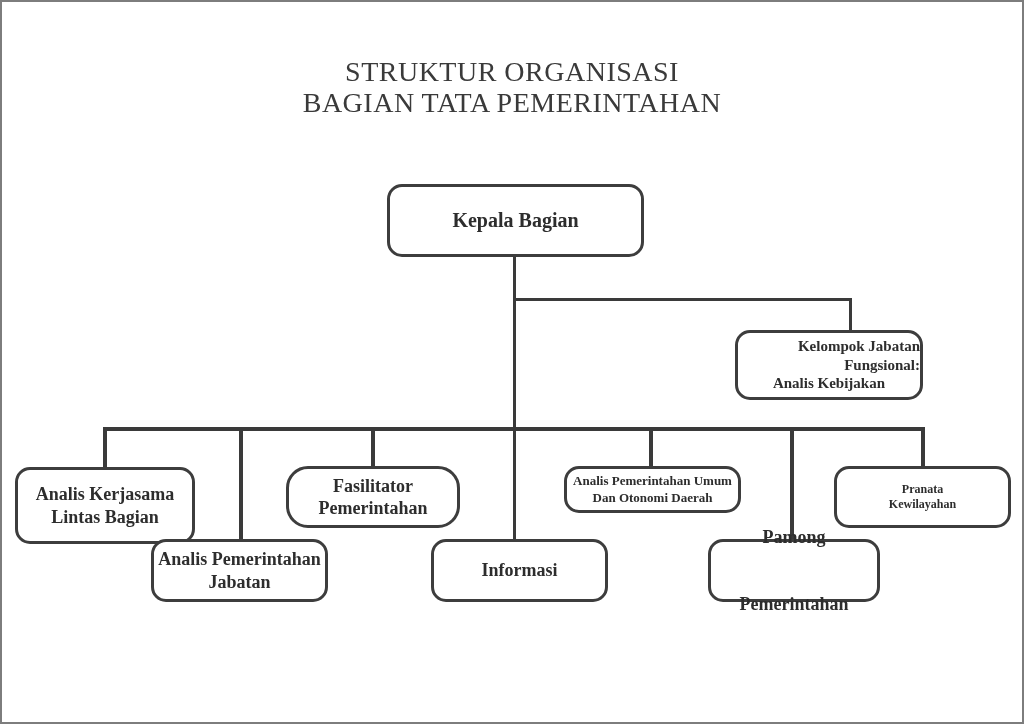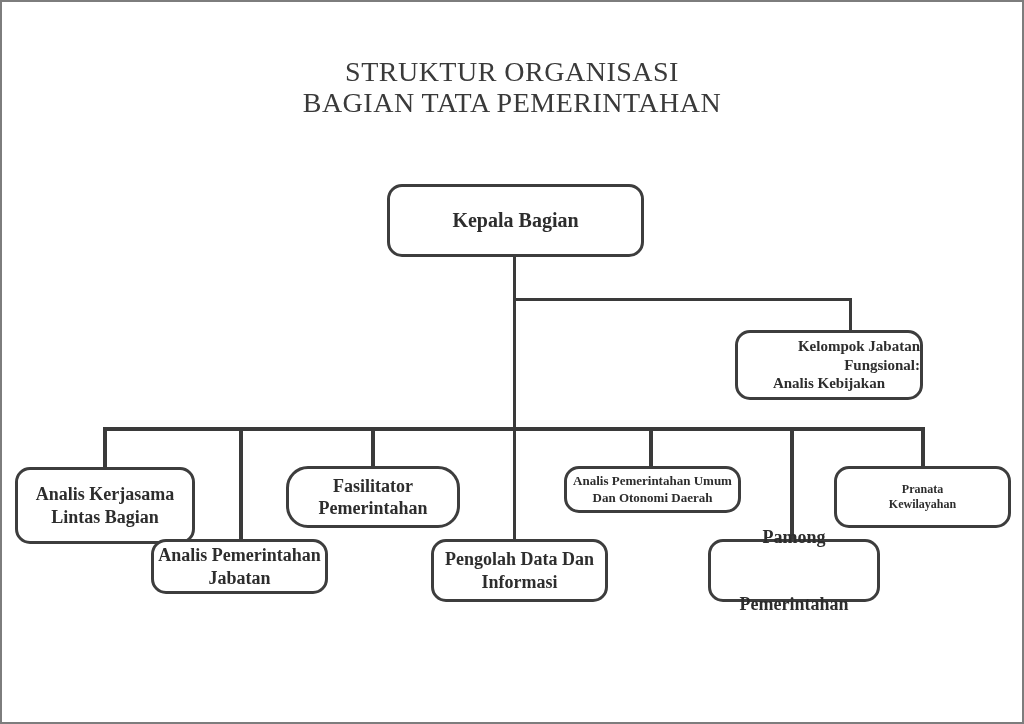--- a/index.html
+++ b/index.html
@@ -51,21 +51,21 @@
     z-index: 1;
   }
 
   
   .n-kepala      { left: 385px; top: 182px; width: 257px; height: 73px; font-size: 20px; }
   .n-kelompok    { left: 733px; top: 328px; width: 188px; height: 70px; font-size: 15px; }
   .n-kerjasama   { left:  13px; top: 465px; width: 180px; height: 77px; font-size: 18px; }
   .n-fasilitator { left: 284px; top: 464px; width: 174px; height: 62px; font-size: 18px; border-radius: 22px; }
   .n-umum        { left: 562px; top: 464px; width: 177px; height: 47px; font-size: 13px; }
   .n-pranata     { left: 832px; top: 464px; width: 177px; height: 62px; font-size: 12px; }
-  .n-daerah      { left: 149px; top: 537px; width: 177px; height: 55px; font-size: 18px; }
+  .n-daerah      { left: 149px; top: 537px; width: 177px; height: 63px; font-size: 18px; }
   .n-pengolah    { left: 429px; top: 537px; width: 177px; height: 63px; font-size: 18px; }
   .n-pamong      { left: 706px; top: 537px; width: 172px; height: 63px; font-size: 18px; gap: 44px; }
 
   
   .c-main-vertical     { left: 511px; top: 254px; width: 3px;   height: 285px; }
   .c-branch-horizontal { left: 511px; top: 296px; width: 339px; height: 3px;   }
   .c-branch-vertical   { left: 847px; top: 296px; width: 3px;   height: 34px;  }
   .c-row-horizontal    { left: 101px; top: 425px; width: 822px; height: 4px;   }
   .c-stub-kerjasama    { left: 101px; top: 425px; width: 4px;   height: 42px;  }
   .c-stub-daerah       { left: 237px; top: 425px; width: 4px;   height: 114px; }
@@ -123,21 +123,20 @@
     <div>Pranata</div>
     <div>Kewilayahan</div>
   </div>
 
   <div class="node n-daerah">
     <div>Analis Pemerintahan</div>
     <div>Jabatan</div>
   </div>
 
   <div class="node n-pengolah">
-    <div>Pengolah Data Dan</div>
     <div>Informasi</div>
   </div>
 
   <div class="node n-pamong">
     <div>Pamong</div>
     <div>Pemerintahan</div>
   </div>
 
 </div>
 

